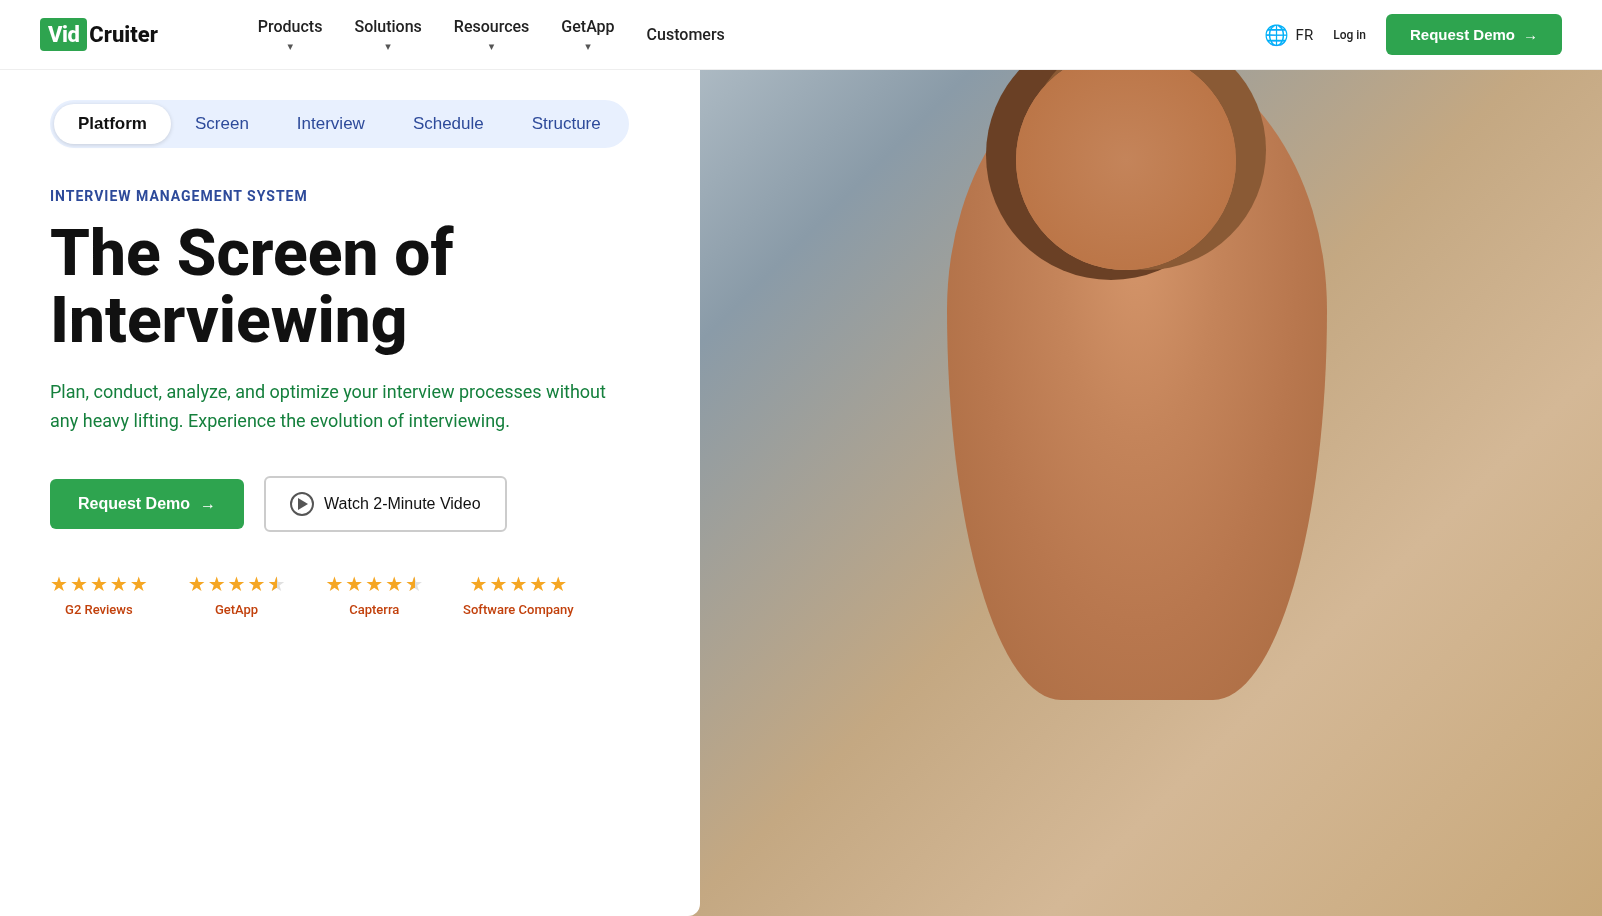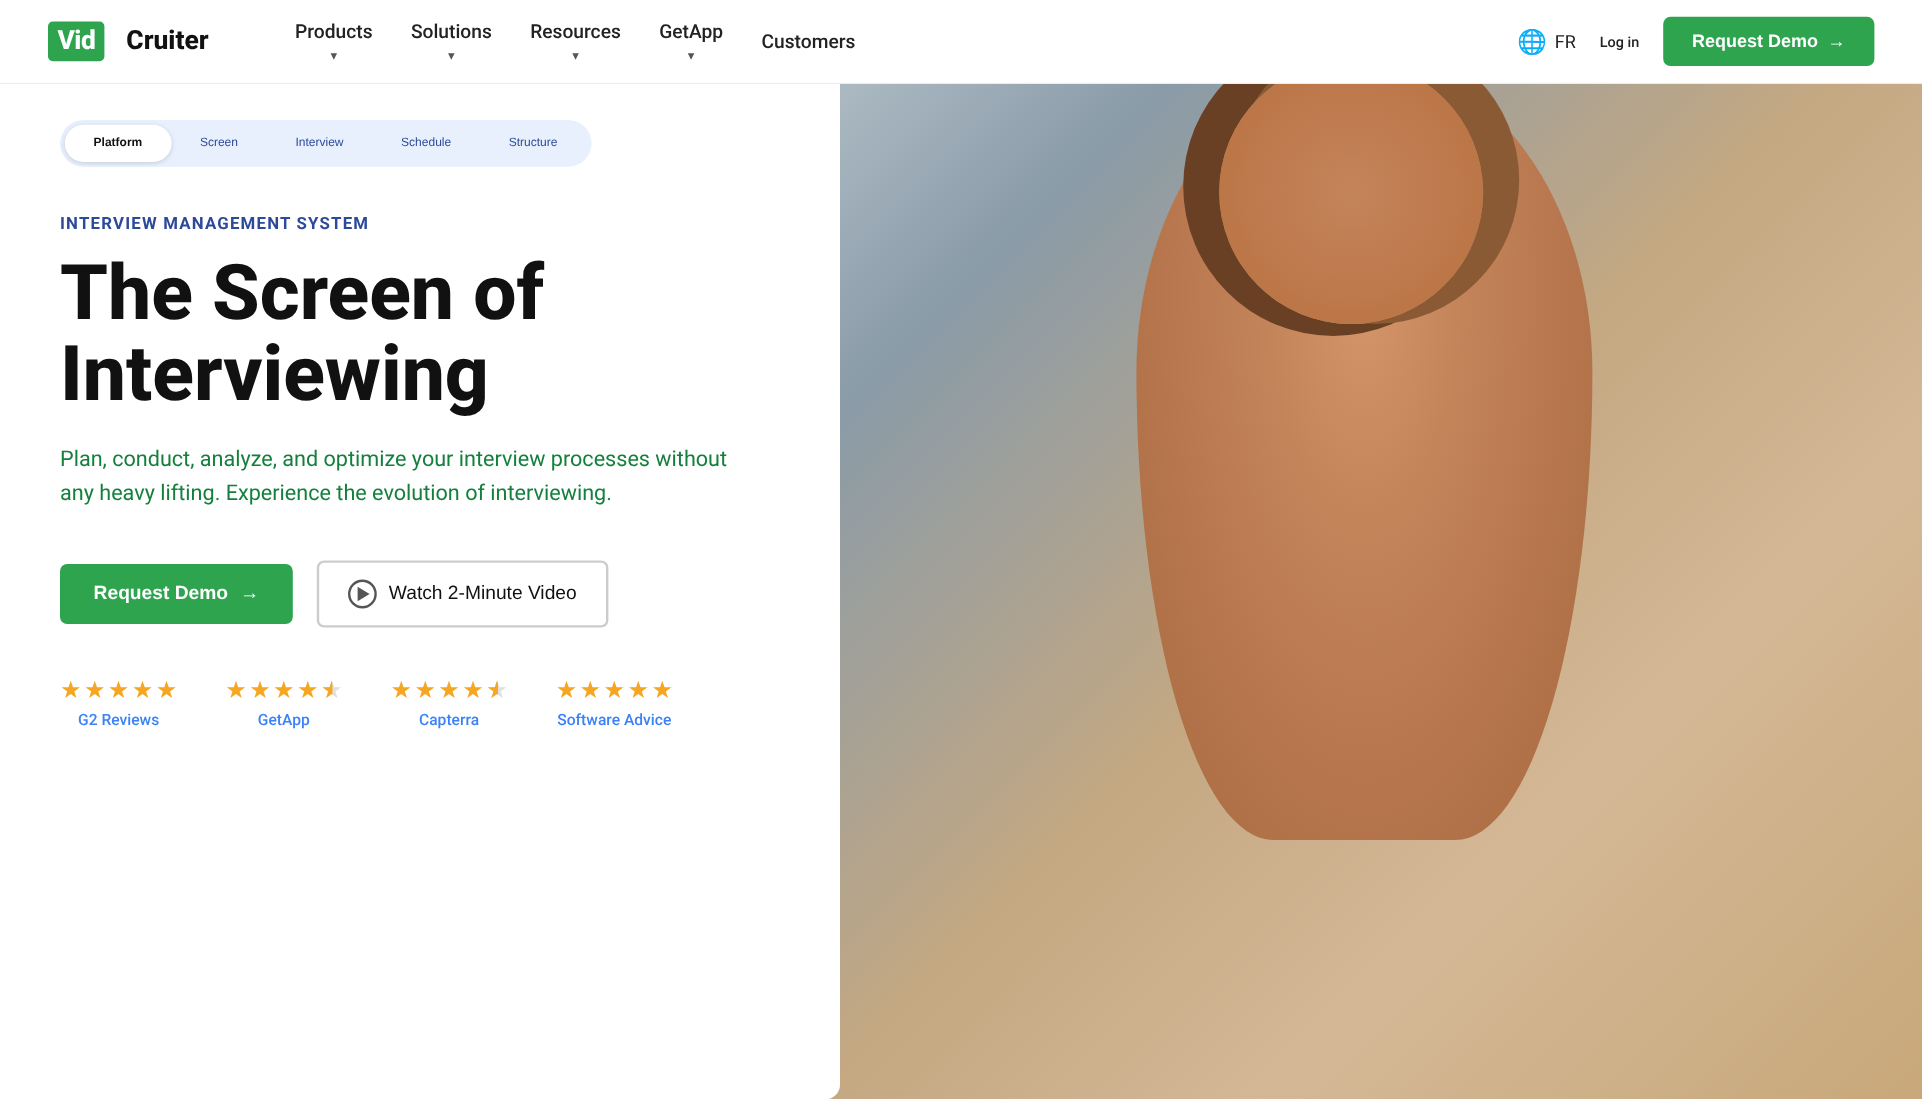--- a/index.html
+++ b/index.html
@@ -4,21 +4,21 @@
   <style>
     * { margin: 0; padding: 0; box-sizing: border-box; }
     body { font-family: -apple-system, BlinkMacSystemFont, 'Segoe UI', Roboto, sans-serif; width: 1602px; height: 916px; overflow: hidden; position: relative; background: #fff; }
 
     
     nav {
       position: fixed; top: 0; left: 0; right: 0; height: 70px;
       background: #fff; display: flex; align-items: center;
       padding: 0 40px; z-index: 100; border-bottom: 1px solid #eee;
     }
-    .nav-logo { display: flex; align-items: center; gap: 16px; margin-right: 60px; text-decoration: none; }
+    .nav-logo { display: flex; align-items: center; gap: 0; margin-right: 88px; text-decoration: none; }
     .logo-vid {
       background: #2ea44f; color: #fff; font-weight: 800; font-size: 22px;
       padding: 4px 8px; border-radius: 4px; letter-spacing: -0.5px;
     }
     .logo-cruiter { font-weight: 800; font-size: 22px; color: #111; margin-left: 2px; }
     .nav-links { display: flex; align-items: center; gap: 8px; flex: 1; }
     .nav-item {
       display: flex; align-items: center; gap: 4px;
       color: #222; font-size: 16px; font-weight: 500;
       padding: 8px 12px; cursor: pointer; text-decoration: none; flex-direction: column;
@@ -77,21 +77,21 @@
       padding: 30px 50px 40px 50px;
       border-radius: 0 0 12px 0;
     }
 
     
     .tabs {
       display: flex; gap: 0; background: #e8f0fe; border-radius: 50px;
       padding: 4px; margin-bottom: 40px; width: fit-content;
     }
     .tab {
-      padding: 10px 24px; border-radius: 50px; font-size: 10px; font-weight: 500;
+      padding: 10px 24px; border-radius: 50px; font-size: 17px; font-weight: 500;
       cursor: pointer; color: #2d4a9a; background: transparent; border: none;
       transition: all 0.2s;
     }
     .tab.active { background: #fff; color: #111; font-weight: 600; box-shadow: 0 1px 4px rgba(0,0,0,0.15); }
 
     
     .hero-tag {
       font-size: 14px; font-weight: 700; color: #2d4a9a;
       letter-spacing: 1px; text-transform: uppercase; margin-bottom: 16px;
     }
@@ -119,21 +119,21 @@
       width: 24px; height: 24px; border: 2px solid #555; border-radius: 50%;
       display: flex; align-items: center; justify-content: center;
     }
     .play-triangle { width: 0; height: 0; border-top: 6px solid transparent; border-bottom: 6px solid transparent; border-left: 10px solid #555; margin-left: 2px; }
 
     
     .ratings-row { display: flex; gap: 40px; align-items: flex-end; }
     .rating-item { display: flex; flex-direction: column; align-items: center; gap: 6px; }
     .stars { display: flex; gap: 2px; }
     .star { font-size: 20px; color: #f5a623; }
-    .rating-label { font-size: 13px; color: #3b82f6; font-weight: 500; }
+    .rating-label { font-size: 13px; color: #c2410c; font-weight: 500; }
 
     
     .globe { font-size: 20px; }
   </style>
 </head>
 <body>
 
 <nav>
   <a href="#" class="nav-logo">
     <span class="logo-vid">Vid</span>
@@ -243,17 +243,17 @@
         <span class="rating-label">Capterra</span>
       </div>
       <div class="rating-item">
         <div class="stars">
           <span class="star">★</span>
           <span class="star">★</span>
           <span class="star">★</span>
           <span class="star">★</span>
           <span class="star">★</span>
         </div>
-        <span class="rating-label">Software Advice</span>
+        <span class="rating-label">Software Company</span>
       </div>
     </div>
   </div>
 </div>
 
 </body></html>

